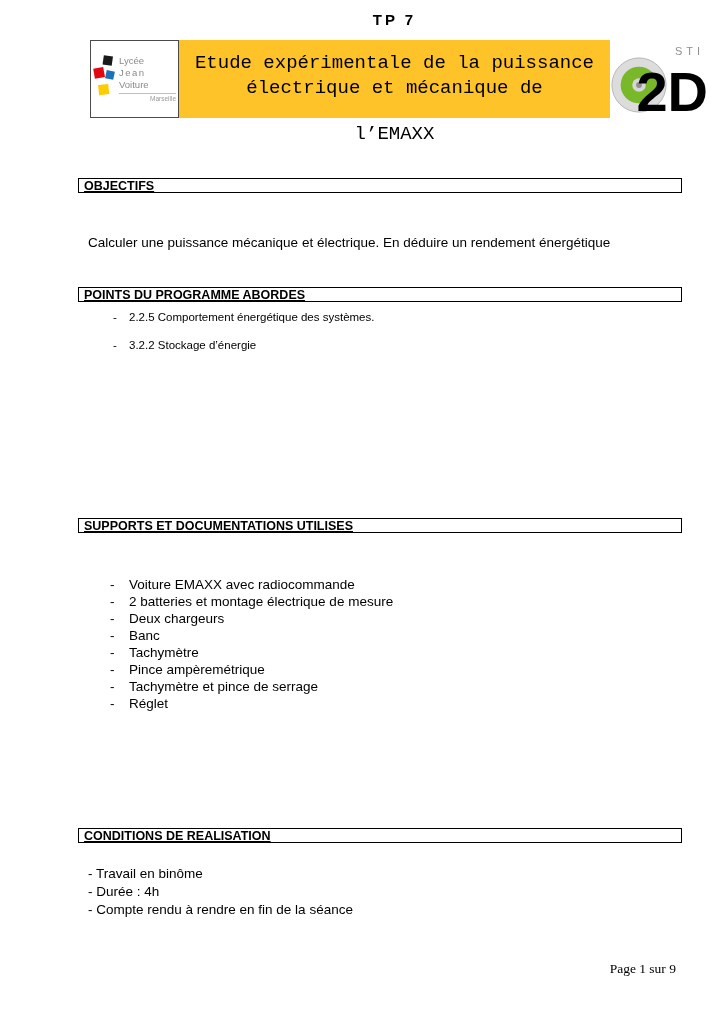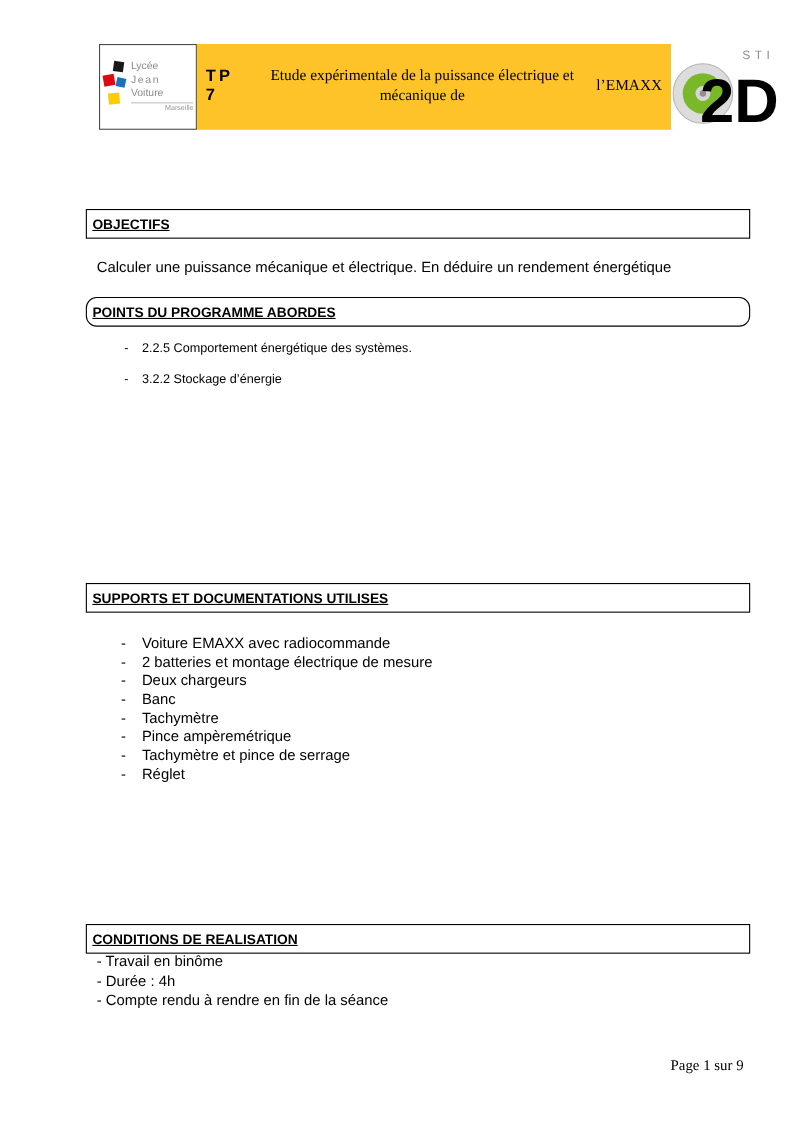--- a/index.html
+++ b/index.html
@@ -19,40 +19,40 @@
     display: flex; align-items: center; padding: 3px 2px; gap: 2px;
   }
   .cubes { width: 24px; height: 54px; flex: none; }
   .logo-text { flex: 1; font-size: 9.5px; color: #8a8a8a; line-height: 1.25; overflow: hidden; }
   .logo-line.spaced { letter-spacing: 1.5px; }
   .logo-divider { border-top: 1px solid #c0c0c0; margin: 2px 0 1px; }
   .logo-city { font-size: 6.5px; color: #9a9a9a; text-align: right; }
 
   .banner-mid {
     flex: 1; background: #ffc32a;
-    display: flex; flex-direction: row; align-items: center; justify-content: center;
+    display: flex; flex-direction: column; align-items: center; justify-content: center;
     padding: 4px 8px; box-sizing: border-box;
   }
   .tp-title { font-size: 15px; font-weight: bold; letter-spacing: 3px; margin-bottom: 2px; }
-  .subtitle { font-family: Liberation Serif, serif; font-size: 14px; line-height: 1.3; text-align: center; }
+  .subtitle { font-family: Liberation Mono, monospace; font-size: 19px; line-height: 1.3; text-align: center; margin-top: 21px; }
 
   .sti-box { width: 100px; height: 78px; position: relative; background: #fff; }
   .sti-top { position: absolute; top: 5px; right: 6px; font-size: 11px; letter-spacing: 4px; color: #8f8f8f; }
   .disc { position: absolute; left: 0px; top: 16px; width: 58px; height: 58px; }
   .sti-2d { position: absolute; right: 2px; top: 24px; font-size: 56px; font-weight: bold; line-height: 1; color: #000000; }
 
   
   .heading-box {
-    position: absolute; left: 78px; width: 604px; height: 27px;
+    position: absolute; left: 78px; width: 604px; height: 15px;
     border: 1px solid #000; box-sizing: border-box; background: #fff;
-    display: flex; align-items: center; padding-left: 5px; margin-top: 12px;
+    display: flex; align-items: center; padding-left: 5px;
   }
   .heading-text { font-weight: bold; font-size: 12.5px; text-decoration: underline; }
   #box-objectifs  { top: 178px; }
-  #box-points     { top: 258px; border-radius: 10px; }
+  #box-points     { top: 287px; }
   #box-supports   { top: 518px; }
   #box-conditions { top: 828px; }
 
   
   .objectifs-text { position: absolute; left: 88px; top: 221px; font-size: 13.5px; }
 
   .points-list { position: absolute; left: 113px; top: 311px; font-size: 11.5px; }
   .points-item { display: flex; margin-bottom: 16px; }
   .points-item .dash { width: 16px; flex: none; }
 

